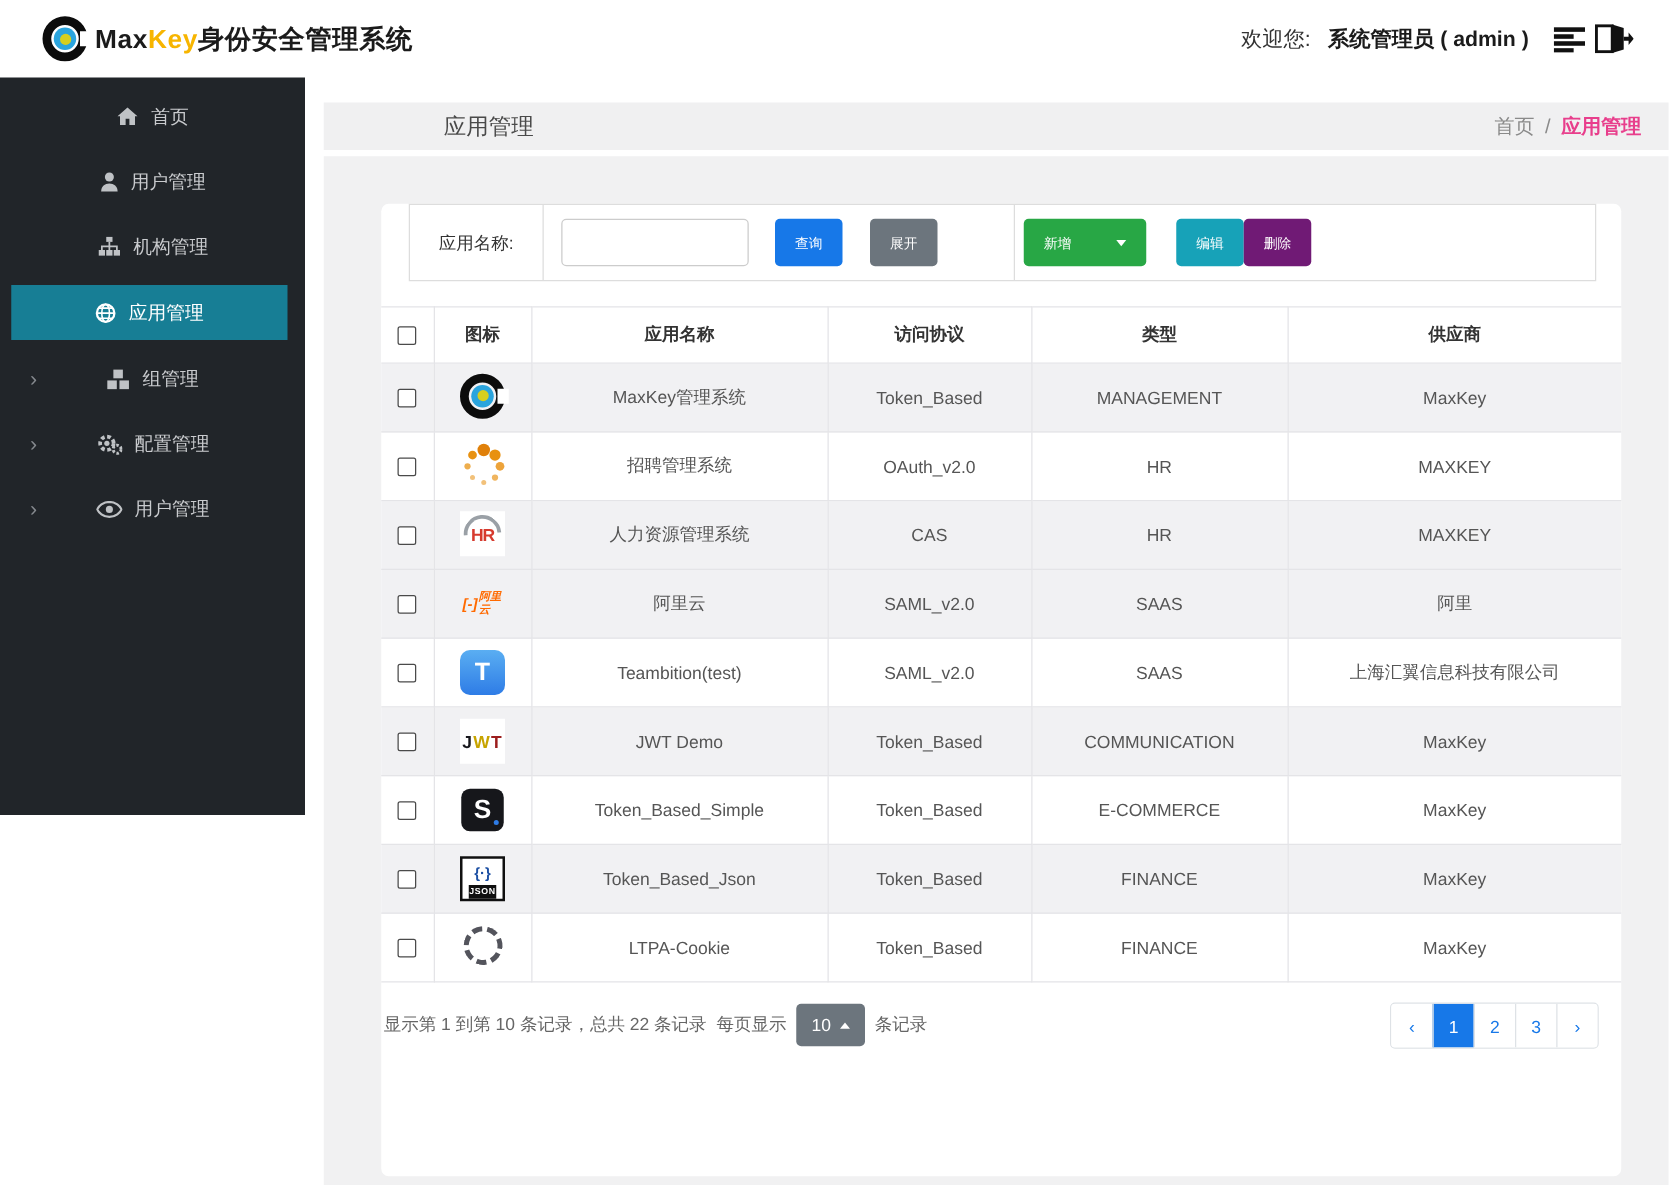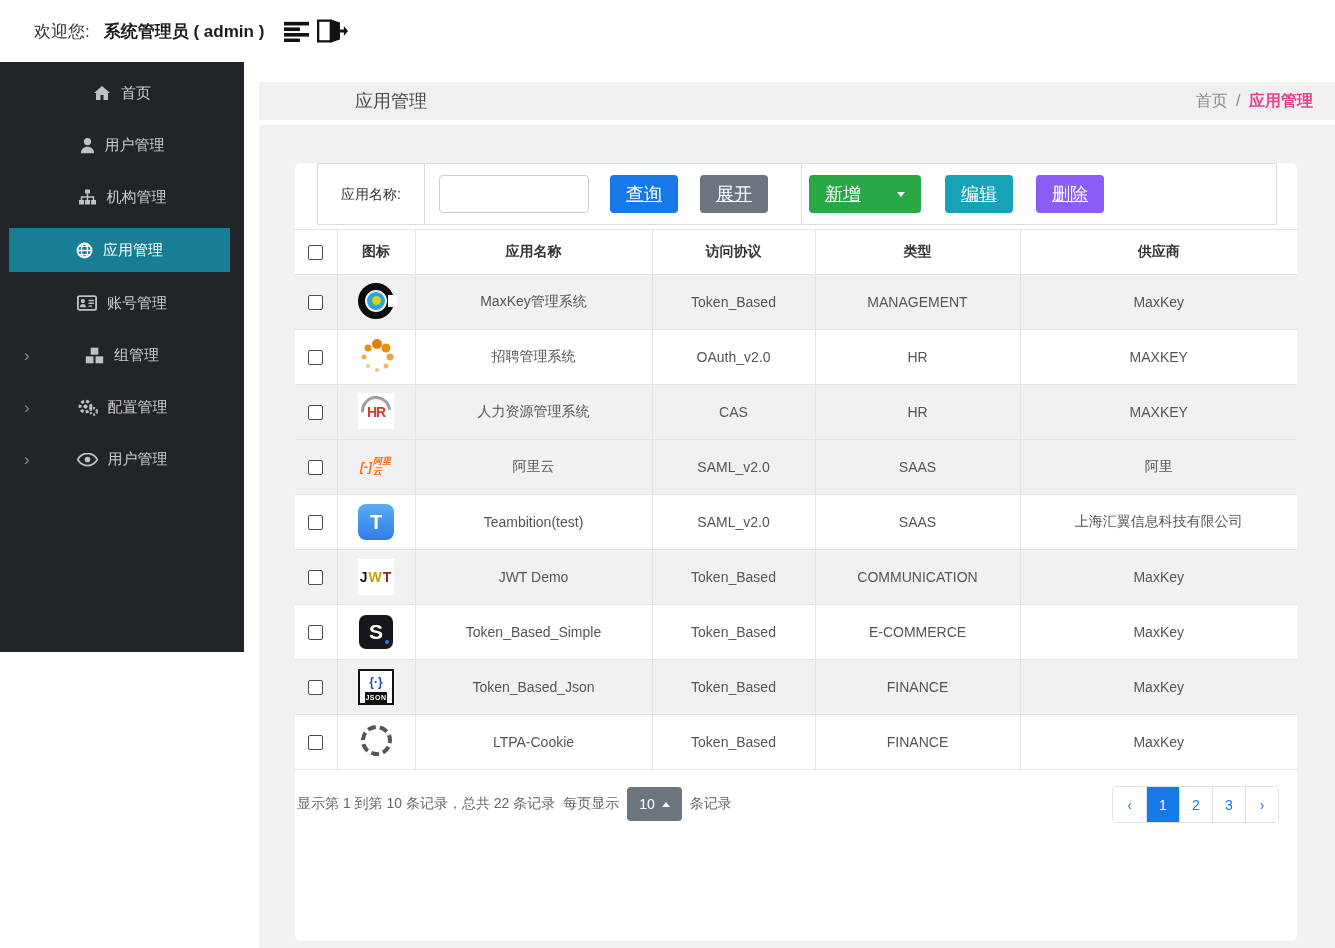--- a/index.html
+++ b/index.html
@@ -45,48 +45,48 @@
   .main { flex:1; display:flex; flex-direction:column; background:#fff; margin-left:15px; }
   .title-bar { margin-top:20px; height:38px; background:#f0f0f1; display:flex;
                align-items:center; justify-content:space-between;
                padding:0 22px 0 96px; margin-bottom:5px; }
   .page-title { font-size:18px; color:#4a4a4a; }
   .breadcrumb { font-size:16px; }
   .breadcrumb .bc-home { color:#8a8a8a; cursor:pointer; }
   .breadcrumb .bc-sep  { color:#8a8a8a; margin:0 4px; }
   .breadcrumb .bc-cur  { color:#e83e8c; font-weight:bold; }
 
-  .content { flex:1; background:#f1f1f2; padding:18px 38px 0 36px; }
+  .content { flex:1; background:#f1f1f2; padding:18px 38px 0 46px; }
   .card { background:#fff; border-radius:6px; height:778px; position:relative; }
 
   
   .form-box { margin:20px 20px 0 22px; height:62px; border:1px solid #ddd;
               display:flex; align-items:center; }
   .fb-label { width:107px; flex:none; text-align:center; font-size:14px; color:#333;
               border-right:1px solid #ddd; height:100%; line-height:60px; }
   .fb-search { width:377px; flex:none; display:flex; align-items:center;
                border-right:1px solid #ddd; height:100%; padding-left:14px; }
   .fb-input { width:150px; height:38px; border:1px solid #ccc; border-radius:4px;
               font-size:14px; padding:0 8px; outline:none; }
-  .btn { border:none; border-radius:4px; color:#fff; font-size:18px; height:38px;
+  .btn { border:none; border-radius:4px; color:#fff; font-size:11px; height:38px;
          padding:0 16px; cursor:pointer; display:inline-flex; align-items:center; gap:7px;
-         font-family:"Liberation Sans", sans-serif;text-decoration:underline; }
+         font-family:"Liberation Sans", sans-serif; }
   .btn-query  { background:#1778e8; margin-left:21px; }
   .btn-expand { background:#6c757d; margin-left:22px; }
   .fb-actions { display:flex; align-items:center; padding-left:7px; }
   .btn-add    { background:#28a745;gap:36px; }
   .btn-edit   { background:#17a2b8; margin-left:24px; }
-  .btn-delete { background:#8b5cf6; margin-left:23px; }
+  .btn-delete { background:#701a75; }
   .caret-down { width:0; height:0; border-left:4px solid transparent;
                 border-right:4px solid transparent; border-top:5px solid #fff; }
   .caret-up   { width:0; height:0; border-left:4px solid transparent;
                 border-right:4px solid transparent; border-bottom:5px solid #fff; }
 
   
-  table.apps { width:100%; border-collapse:collapse; margin-top:4px; }
+  table.apps { width:100%; border-collapse:collapse; margin-top:20px; }
   table.apps th, table.apps td { border:1px solid #e4e4e7; text-align:center;
                                  vertical-align:middle; }
   table.apps th { height:45px; font-size:14px; font-weight:bold; color:#333; background:#fff; }
   table.apps td { height:55px; font-size:14px; color:#555; }
   table.apps tr.striped td { background:#f1f1f3; }
   table.apps th:first-child, table.apps td:first-child { border-left:none; }
   table.apps th:last-child,  table.apps td:last-child  { border-right:none; }
   .cb { display:inline-block; width:15px; height:15px; border:1.5px solid #4a4a4a;
         border-radius:2px; background:#fff; cursor:pointer; vertical-align:middle; }
 
@@ -145,20 +145,30 @@
   .page-item { min-width:33px; height:35px; display:flex; align-items:center; justify-content:center;
                font-size:14px; color:#1778e8; background:#fff; cursor:pointer;
                border-left:1px solid #dee2e6; }
   .page-item:first-child { border-left:none; }
   .page-item.active { background:#1778e8; color:#fff; }
 </style>
 </head>
 <body>
 
 <header class="topbar">
+  <div class="brand">
+    <span class="mk-logo">
+      <i class="mk-ring"></i>
+        <i class="mk-gap"></i>
+      <i class="mk-blue">
+          <i class="mk-dot"></i>
+        </i>
+    </span>
+    <span class="brand-text"><span>Max</span><span class="k">Key</span><span>身份安全管理系统</span></span>
+  </div>
   <div class="welcome">
     <span class="welcome-label">欢迎您:</span>
     <span class="welcome-user">系统管理员 ( admin )</span>
     <span class="hdr-icons">
       <svg width="25" height="21" viewBox="0 0 22 18">
         <rect x="0" y="0.5" width="22" height="3.2" fill="#111"></rect>
         <rect x="0" y="5.4" width="14" height="3.2" fill="#111"></rect>
         <rect x="0" y="10.3" width="22" height="3.2" fill="#111"></rect>
         <rect x="0" y="15.2" width="14" height="3.2" fill="#111"></rect>
       </svg>
@@ -205,31 +215,20 @@
       </div>
       <div class="side-item active">
         <span>
           <svg width="17" height="17" viewBox="0 0 16 16">
             <circle cx="8" cy="8" r="6.6" fill="none" stroke="#fff" stroke-width="1.7"></circle>
             <ellipse cx="8" cy="8" rx="2.9" ry="6.6" fill="none" stroke="#fff" stroke-width="1.2"></ellipse>
             <path d="M1.6 8h12.8M2.8 4.2h10.4M2.8 11.8h10.4" stroke="#fff" stroke-width="1.2"></path>
           </svg>
         </span>
         <span class="lbl">应用管理</span>
-      </div>
-      <div class="side-item">
-        <span>
-          <svg width="20" height="16" viewBox="0 0 18 14">
-            <rect x="0.8" y="0.8" width="16.4" height="12.4" rx="1.5" fill="none" stroke="#bfc2c5" stroke-width="1.7"></rect>
-            <circle cx="5.3" cy="5.3" r="1.9" fill="#bfc2c5"></circle>
-            <path d="M2.6 10.8c0-2 1.3-2.9 2.7-2.9s2.7.9 2.7 2.9z" fill="#bfc2c5"></path>
-            <path d="M10.4 4.8h4.8M10.4 7.3h4.8M10.4 9.8h3.3" stroke="#bfc2c5" stroke-width="1.3"></path>
-          </svg>
-        </span>
-        <span class="lbl">账号管理</span>
       </div>
       <div class="side-item">
         <span class="side-chevron">›</span>
         <span>
           <svg width="19" height="17" viewBox="0 0 18 16">
             <rect x="5.4" y="0.6" width="7.2" height="6.6" fill="#bfc2c5"></rect>
             <rect x="0.8" y="8.8" width="7.2" height="6.6" fill="#bfc2c5"></rect>
             <rect x="10" y="8.8" width="7.2" height="6.6" fill="#bfc2c5"></rect>
           </svg>
         </span>

